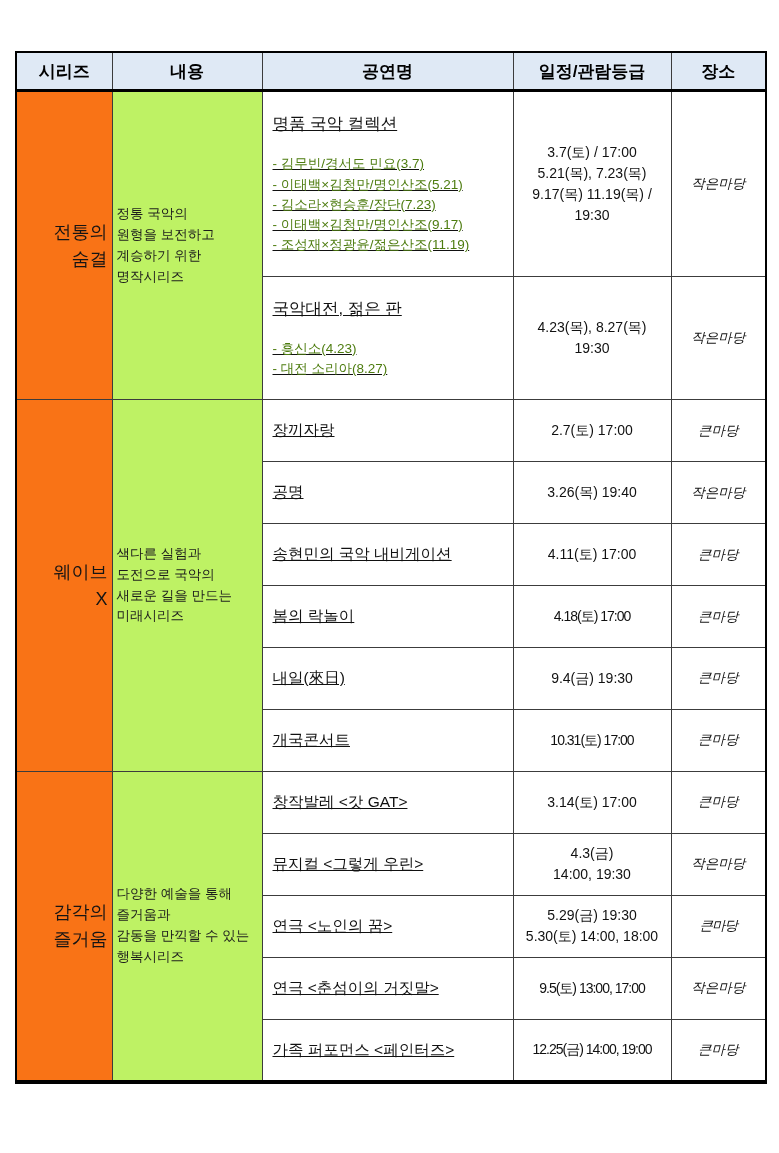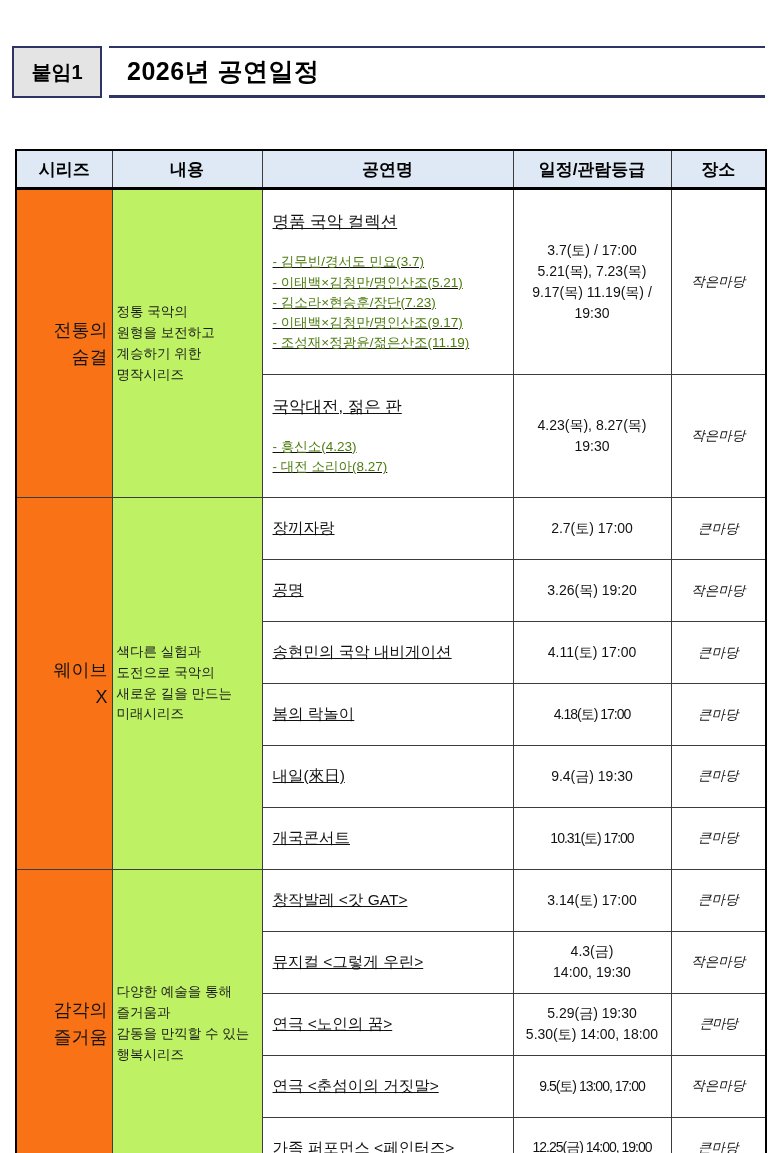--- a/index.html
+++ b/index.html
@@ -90,26 +90,20 @@
     font-size:13.5px;
     font-style:italic;
   }
   .tight{letter-spacing:-1px;}
 </style>
 </head>
 <body>
 
 <div class="page">
 
-  <header class="doc-header">
-    <div class="attach-box">붙임1</div>
-    <div class="title-band">
-      <h1 class="doc-title">2026년 공연일정</h1>
-    </div>
-  </header>
 
   <table class="schedule-table">
     <colgroup>
       <col style="width:96px">
         <col style="width:150px">
         <col style="width:251px">
         <col style="width:158px">
         <col style="width:95px">
     </colgroup>
     <thead>
@@ -164,21 +158,21 @@
         <td class="perf">
           <div class="perf-title">장끼자랑</div>
         </td>
         <td class="sched">2.7(토) 17:00</td>
         <td class="venue">큰마당</td>
       </tr>
       <tr style="height:41px">
         <td class="perf">
           <div class="perf-title">공명</div>
         </td>
-        <td class="sched">3.26(목) 19:20</td>
+        <td class="sched">3.26(목) 19:40</td>
         <td class="venue">작은마당</td>
       </tr>
       <tr style="height:41px">
         <td class="perf">
           <div class="perf-title">송현민의 국악 내비게이션</div>
         </td>
         <td class="sched">4.11(토) 17:00</td>
         <td class="venue">큰마당</td>
       </tr>
       <tr style="height:41px">

